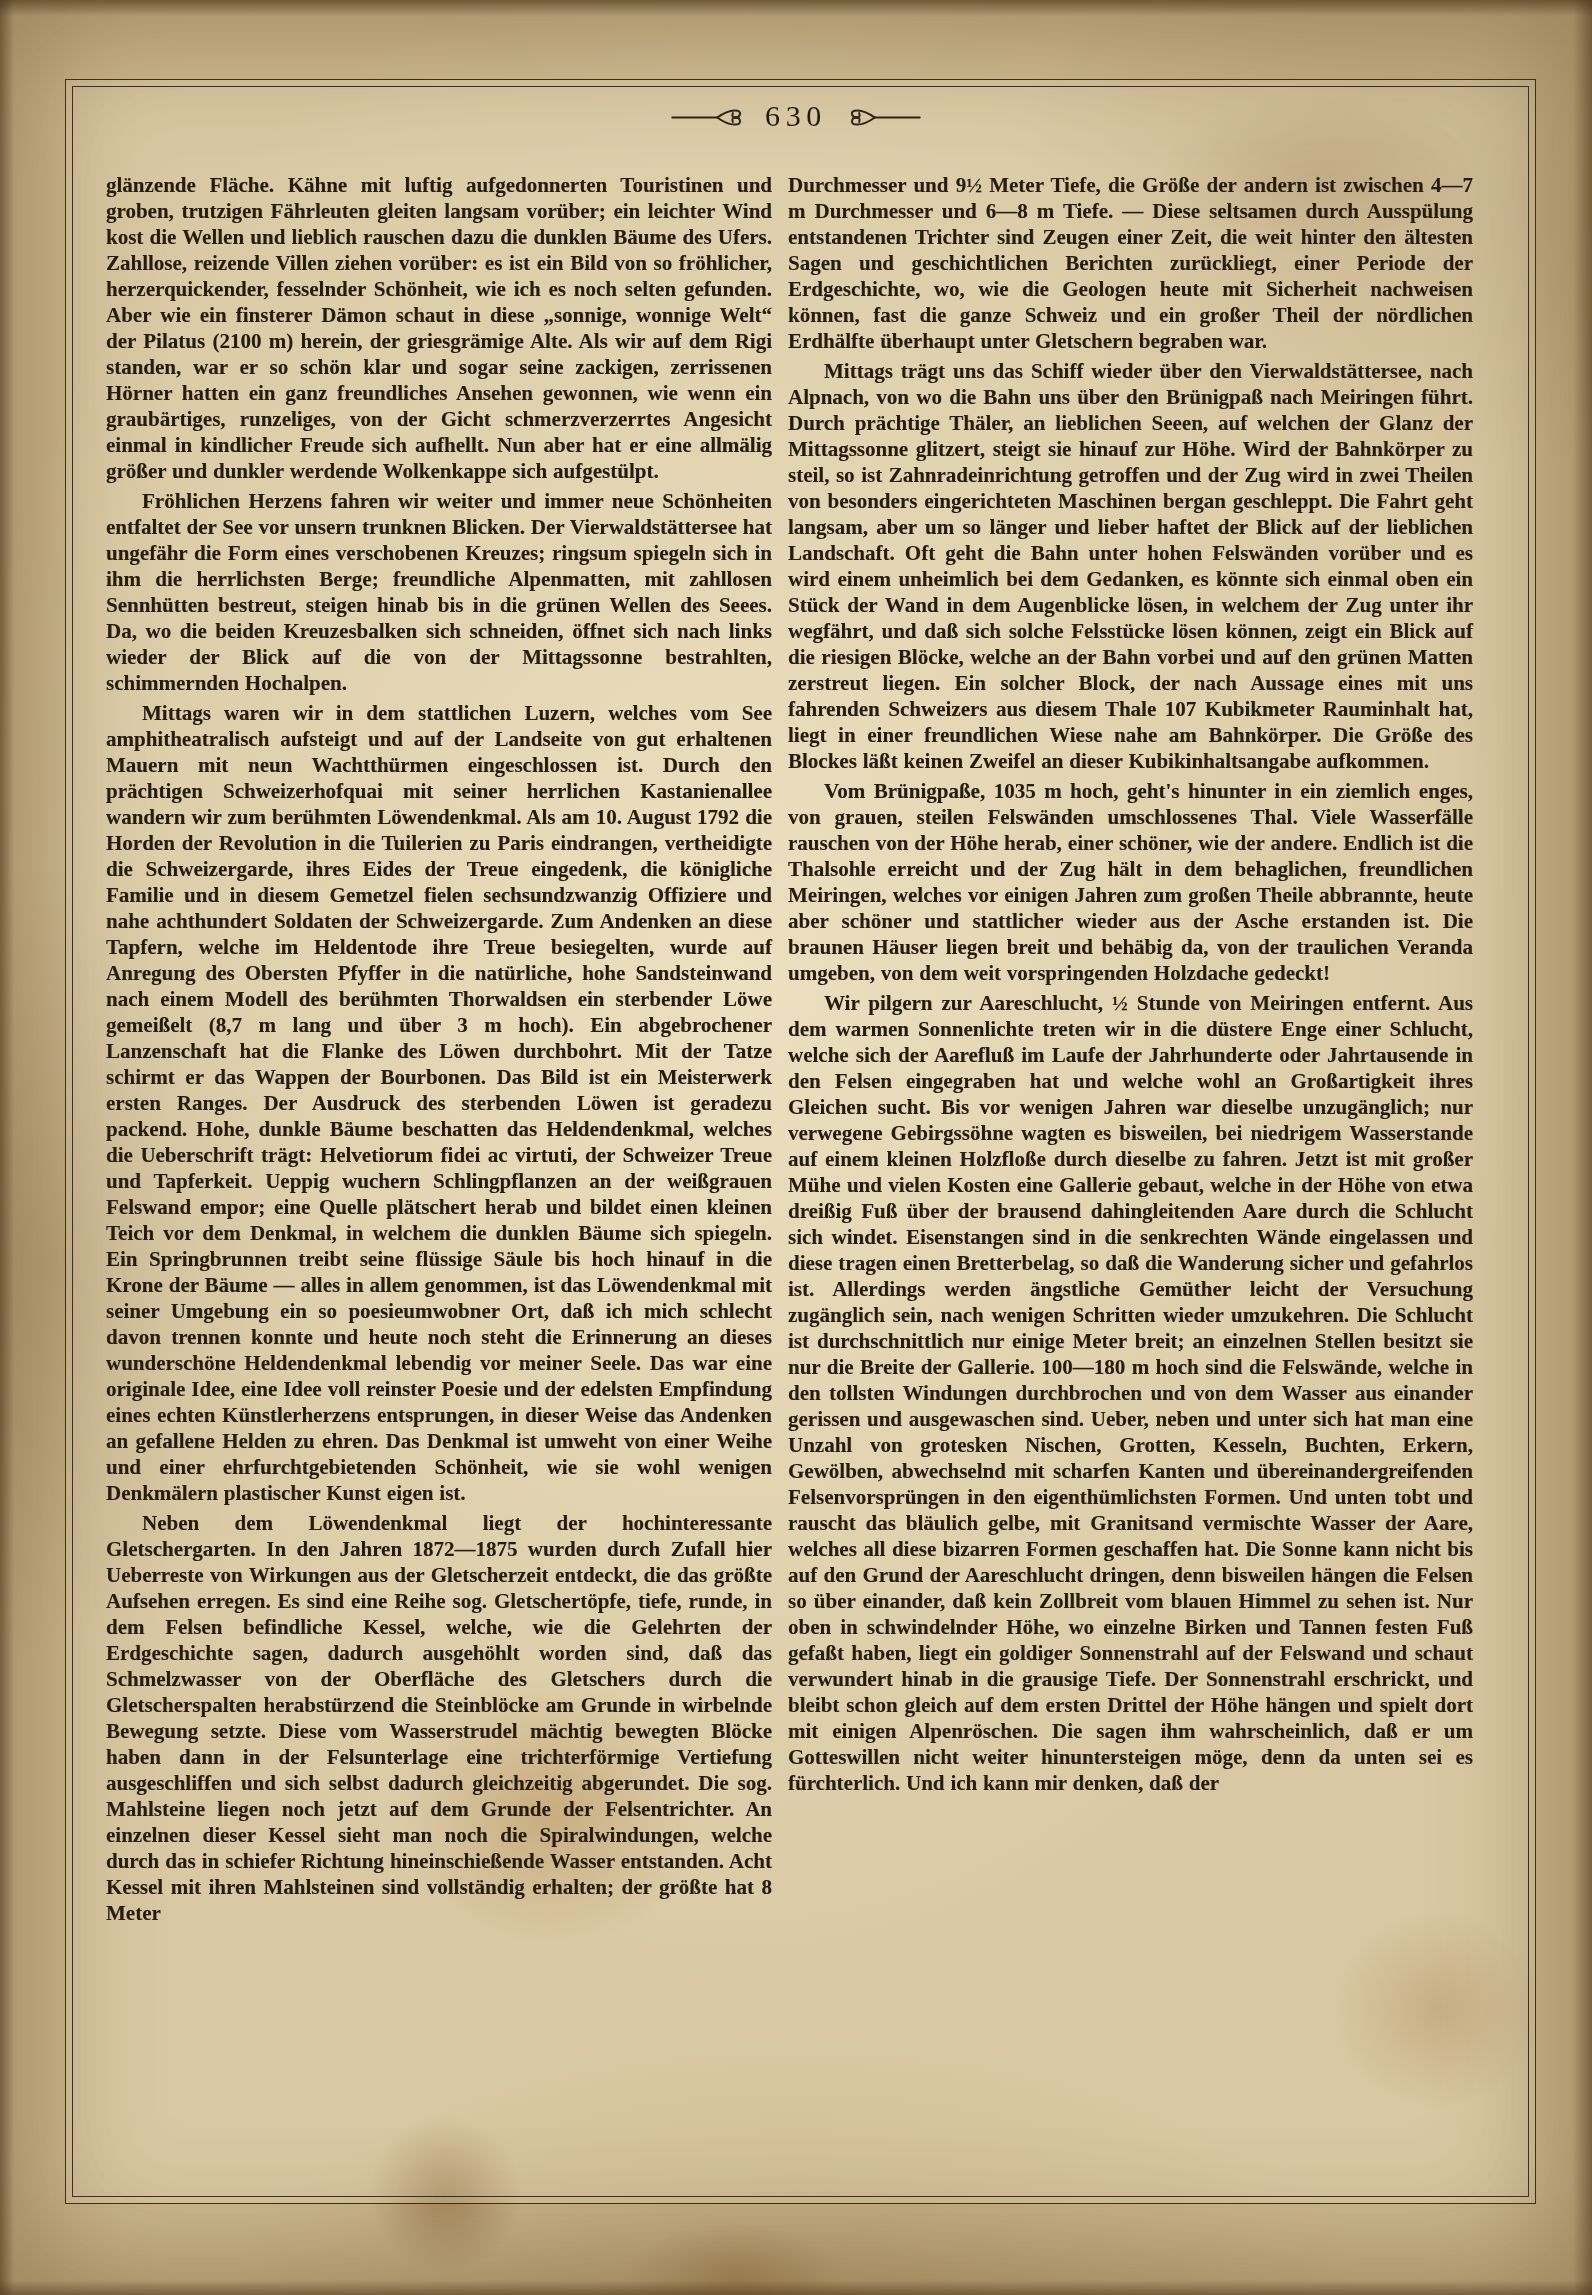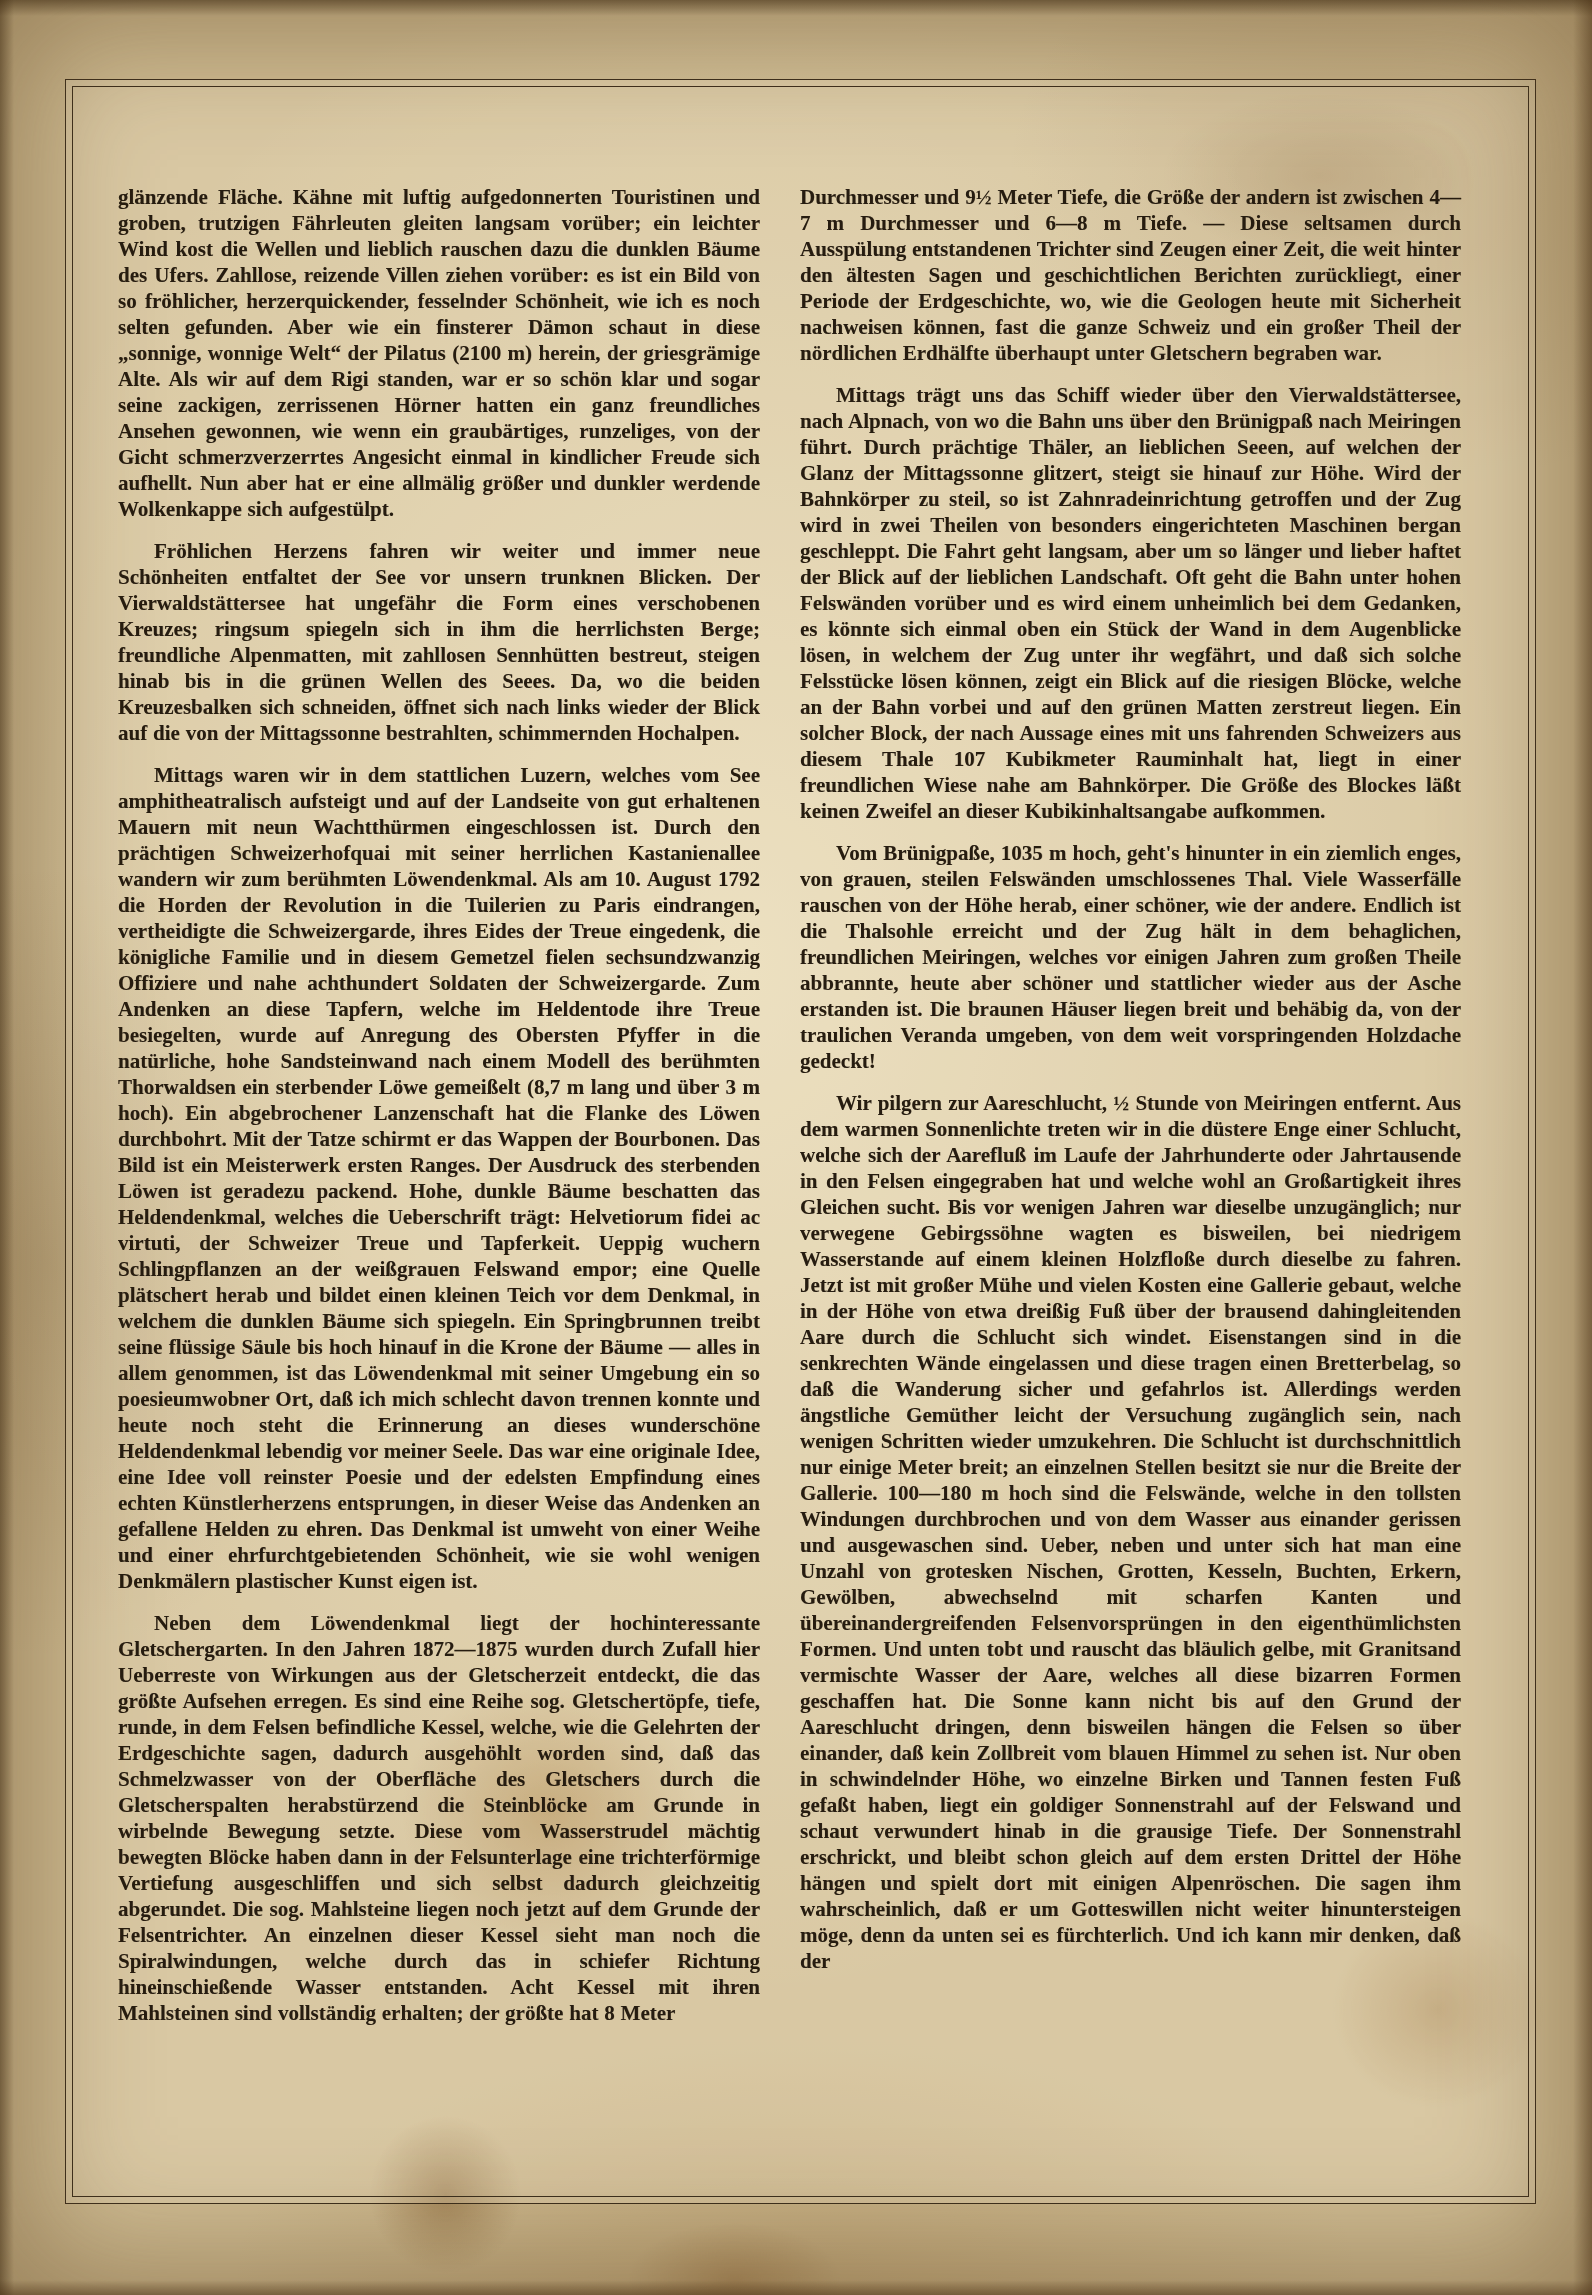--- a/index.html
+++ b/index.html
@@ -55,38 +55,55 @@
   .fleuron.flip { transform:scaleX(-1); }
 
   .col {
     position:absolute; top:168px; height:1998px; overflow:hidden;
     text-align:justify; font-size:21px; line-height:26px; font-weight:bold;
     color:#261c10; hyphens:auto; word-spacing:0.6px;
     text-shadow:0.3px 0.4px 0 rgba(38,28,16,0.30);
   }
   .col-left  { left:102px;  width:674px; }
   .col-right { left:784px; width:693px; }
-  .col p { margin:16px; }
+  .col p { margin:4px; }
   .col p.indent { text-indent:36px; }
 </style>
 </head>
 <body>
 
 <div class="page">
 
   <div class="stain s1"></div>
   <div class="stain s2"></div>
   <div class="stain s3"></div>
   <div class="stain s4"></div>
   <div class="stain s5"></div>
 
   <div class="frame-outer">
     <div class="frame-inner"></div>
   </div>
 
+  <div class="header">
+    <svg class="fleuron" width="75" height="25" viewBox="0 0 120 40" aria-hidden="true">
+      <g stroke="#2f2416" stroke-width="3.2" fill="none" stroke-linecap="round">
+        <path d="M2 20 H74"></path>
+        <path d="M74 20 C 96 4, 114 7, 110 16 C 107 23, 95 22, 99 13"></path>
+        <path d="M74 20 C 96 36, 114 33, 110 24 C 107 17, 95 18, 99 27"></path>
+      </g>
+    </svg>
+    <span class="pagenum">630</span>
+    <svg class="fleuron flip" width="75" height="25" viewBox="0 0 120 40" aria-hidden="true">
+      <g stroke="#2f2416" stroke-width="3.2" fill="none" stroke-linecap="round">
+        <path d="M2 20 H74"></path>
+        <path d="M74 20 C 96 4, 114 7, 110 16 C 107 23, 95 22, 99 13"></path>
+        <path d="M74 20 C 96 36, 114 33, 110 24 C 107 17, 95 18, 99 27"></path>
+      </g>
+    </svg>
+  </div>
 
   <div class="col col-left">
       <p lang="de">glänzende Fläche. Kähne mit luftig aufgedonnerten Touristinen und groben, trutzigen Fährleuten gleiten langsam vorüber; ein leichter Wind kost die Wellen und lieblich rauschen dazu die dunklen Bäume des Ufers. Zahllose, reizende Villen ziehen vorüber: es ist ein Bild von so fröhlicher, herzerquickender, fesselnder Schönheit, wie ich es noch selten gefunden. Aber wie ein finsterer Dämon schaut in diese „sonnige, wonnige Welt“ der Pilatus (2100 m) herein, der griesgrämige Alte. Als wir auf dem Rigi standen, war er so schön klar und sogar seine zackigen, zerrissenen Hörner hatten ein ganz freundliches Ansehen gewonnen, wie wenn ein graubärtiges, runzeliges, von der Gicht schmerzverzerrtes Angesicht einmal in kindlicher Freude sich aufhellt. Nun aber hat er eine allmälig größer und dunkler werdende Wolkenkappe sich aufgestülpt.</p>
       <p class="indent" lang="de">Fröhlichen Herzens fahren wir weiter und immer neue Schönheiten entfaltet der See vor unsern trunknen Blicken. Der Vierwaldstättersee hat ungefähr die Form eines verschobenen Kreuzes; ringsum spiegeln sich in ihm die herrlichsten Berge; freundliche Alpenmatten, mit zahllosen Sennhütten bestreut, steigen hinab bis in die grünen Wellen des Seees. Da, wo die beiden Kreuzesbalken sich schneiden, öffnet sich nach links wieder der Blick auf die von der Mittagssonne bestrahlten, schimmernden Hochalpen.</p>
       <p class="indent" lang="de">Mittags waren wir in dem stattlichen Luzern, welches vom See amphitheatralisch aufsteigt und auf der Landseite von gut erhaltenen Mauern mit neun Wachtthürmen eingeschlossen ist. Durch den prächtigen Schweizerhofquai mit seiner herrlichen Kastanienallee wandern wir zum berühmten Löwendenkmal. Als am 10. August 1792 die Horden der Revolution in die Tuilerien zu Paris eindrangen, vertheidigte die Schweizergarde, ihres Eides der Treue eingedenk, die königliche Familie und in diesem Gemetzel fielen sechsundzwanzig Offiziere und nahe achthundert Soldaten der Schweizergarde. Zum Andenken an diese Tapfern, welche im Heldentode ihre Treue besiegelten, wurde auf Anregung des Obersten Pfyffer in die natürliche, hohe Sandsteinwand nach einem Modell des berühmten Thorwaldsen ein sterbender Löwe gemeißelt (8,7 m lang und über 3 m hoch). Ein abgebrochener Lanzenschaft hat die Flanke des Löwen durchbohrt. Mit der Tatze schirmt er das Wappen der Bourbonen. Das Bild ist ein Meisterwerk ersten Ranges. Der Ausdruck des sterbenden Löwen ist geradezu packend. Hohe, dunkle Bäume beschatten das Heldendenkmal, welches die Ueberschrift trägt: Helvetiorum fidei ac virtuti, der Schweizer Treue und Tapferkeit. Ueppig wuchern Schlingpflanzen an der weißgrauen Felswand empor; eine Quelle plätschert herab und bildet einen kleinen Teich vor dem Denkmal, in welchem die dunklen Bäume sich spiegeln. Ein Springbrunnen treibt seine flüssige Säule bis hoch hinauf in die Krone der Bäume — alles in allem genommen, ist das Löwendenkmal mit seiner Umgebung ein so poesieumwobner Ort, daß ich mich schlecht davon trennen konnte und heute noch steht die Erinnerung an dieses wunderschöne Heldendenkmal lebendig vor meiner Seele. Das war eine originale Idee, eine Idee voll reinster Poesie und der edelsten Empfindung eines echten Künstlerherzens entsprungen, in dieser Weise das Andenken an gefallene Helden zu ehren. Das Denkmal ist umweht von einer Weihe und einer ehrfurchtgebietenden Schönheit, wie sie wohl wenigen Denkmälern plastischer Kunst eigen ist.</p>
       <p class="indent" lang="de">Neben dem Löwendenkmal liegt der hochinteressante Gletschergarten. In den Jahren 1872—1875 wurden durch Zufall hier Ueberreste von Wirkungen aus der Gletscherzeit entdeckt, die das größte Aufsehen erregen. Es sind eine Reihe sog. Gletschertöpfe, tiefe, runde, in dem Felsen befindliche Kessel, welche, wie die Gelehrten der Erdgeschichte sagen, dadurch ausgehöhlt worden sind, daß das Schmelzwasser von der Oberfläche des Gletschers durch die Gletscherspalten herabstürzend die Steinblöcke am Grunde in wirbelnde Bewegung setzte. Diese vom Wasserstrudel mächtig bewegten Blöcke haben dann in der Felsunterlage eine trichterförmige Vertiefung ausgeschliffen und sich selbst dadurch gleichzeitig abgerundet. Die sog. Mahlsteine liegen noch jetzt auf dem Grunde der Felsentrichter. An einzelnen dieser Kessel sieht man noch die Spiralwindungen, welche durch das in schiefer Richtung hineinschießende Wasser entstanden. Acht Kessel mit ihren Mahlsteinen sind vollständig erhalten; der größte hat 8 Meter</p>
     </div>
   <div class="col col-right">
       <p lang="de">Durchmesser und 9½ Meter Tiefe, die Größe der andern ist zwischen 4—7 m Durchmesser und 6—8 m Tiefe. — Diese seltsamen durch Ausspülung entstandenen Trichter sind Zeugen einer Zeit, die weit hinter den ältesten Sagen und geschichtlichen Berichten zurückliegt, einer Periode der Erdgeschichte, wo, wie die Geologen heute mit Sicherheit nachweisen können, fast die ganze Schweiz und ein großer Theil der nördlichen Erdhälfte überhaupt unter Gletschern begraben war.</p>
       <p class="indent" lang="de">Mittags trägt uns das Schiff wieder über den Vierwaldstättersee, nach Alpnach, von wo die Bahn uns über den Brünigpaß nach Meiringen führt. Durch prächtige Thäler, an lieblichen Seeen, auf welchen der Glanz der Mittagssonne glitzert, steigt sie hinauf zur Höhe. Wird der Bahnkörper zu steil, so ist Zahnradeinrichtung getroffen und der Zug wird in zwei Theilen von besonders eingerichteten Maschinen bergan geschleppt. Die Fahrt geht langsam, aber um so länger und lieber haftet der Blick auf der lieblichen Landschaft. Oft geht die Bahn unter hohen Felswänden vorüber und es wird einem unheimlich bei dem Gedanken, es könnte sich einmal oben ein Stück der Wand in dem Augenblicke lösen, in welchem der Zug unter ihr wegfährt, und daß sich solche Felsstücke lösen können, zeigt ein Blick auf die riesigen Blöcke, welche an der Bahn vorbei und auf den grünen Matten zerstreut liegen. Ein solcher Block, der nach Aussage eines mit uns fahrenden Schweizers aus diesem Thale 107 Kubikmeter Rauminhalt hat, liegt in einer freundlichen Wiese nahe am Bahnkörper. Die Größe des Blockes läßt keinen Zweifel an dieser Kubikinhaltsangabe aufkommen.</p>

